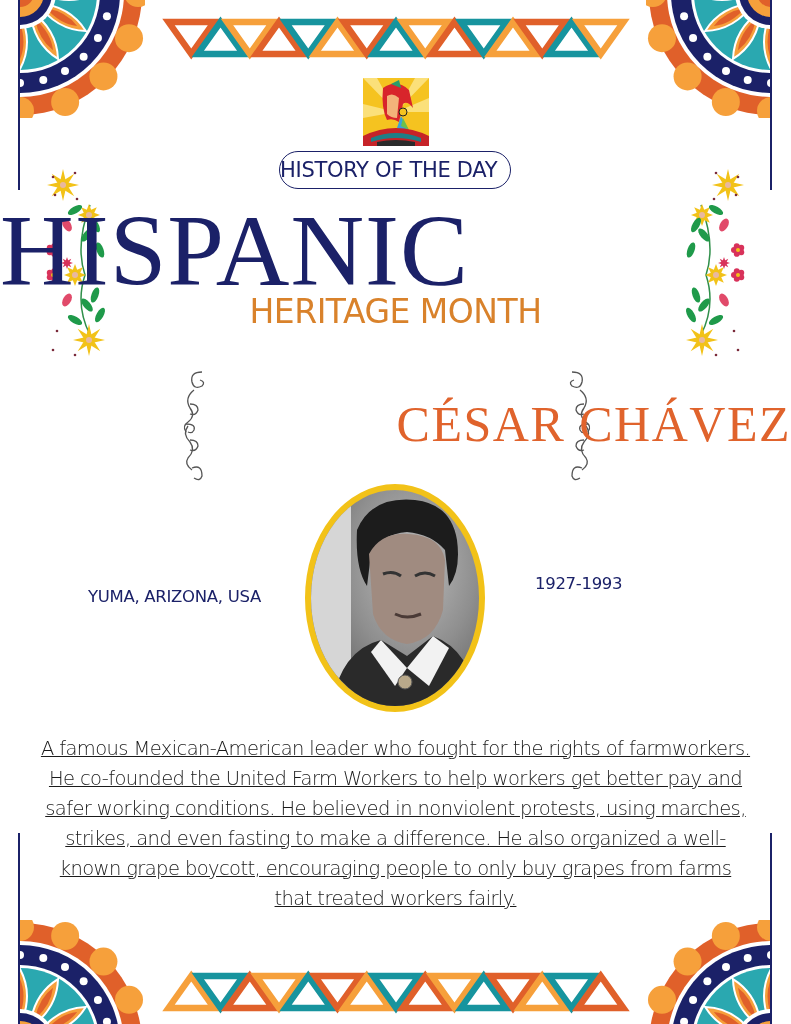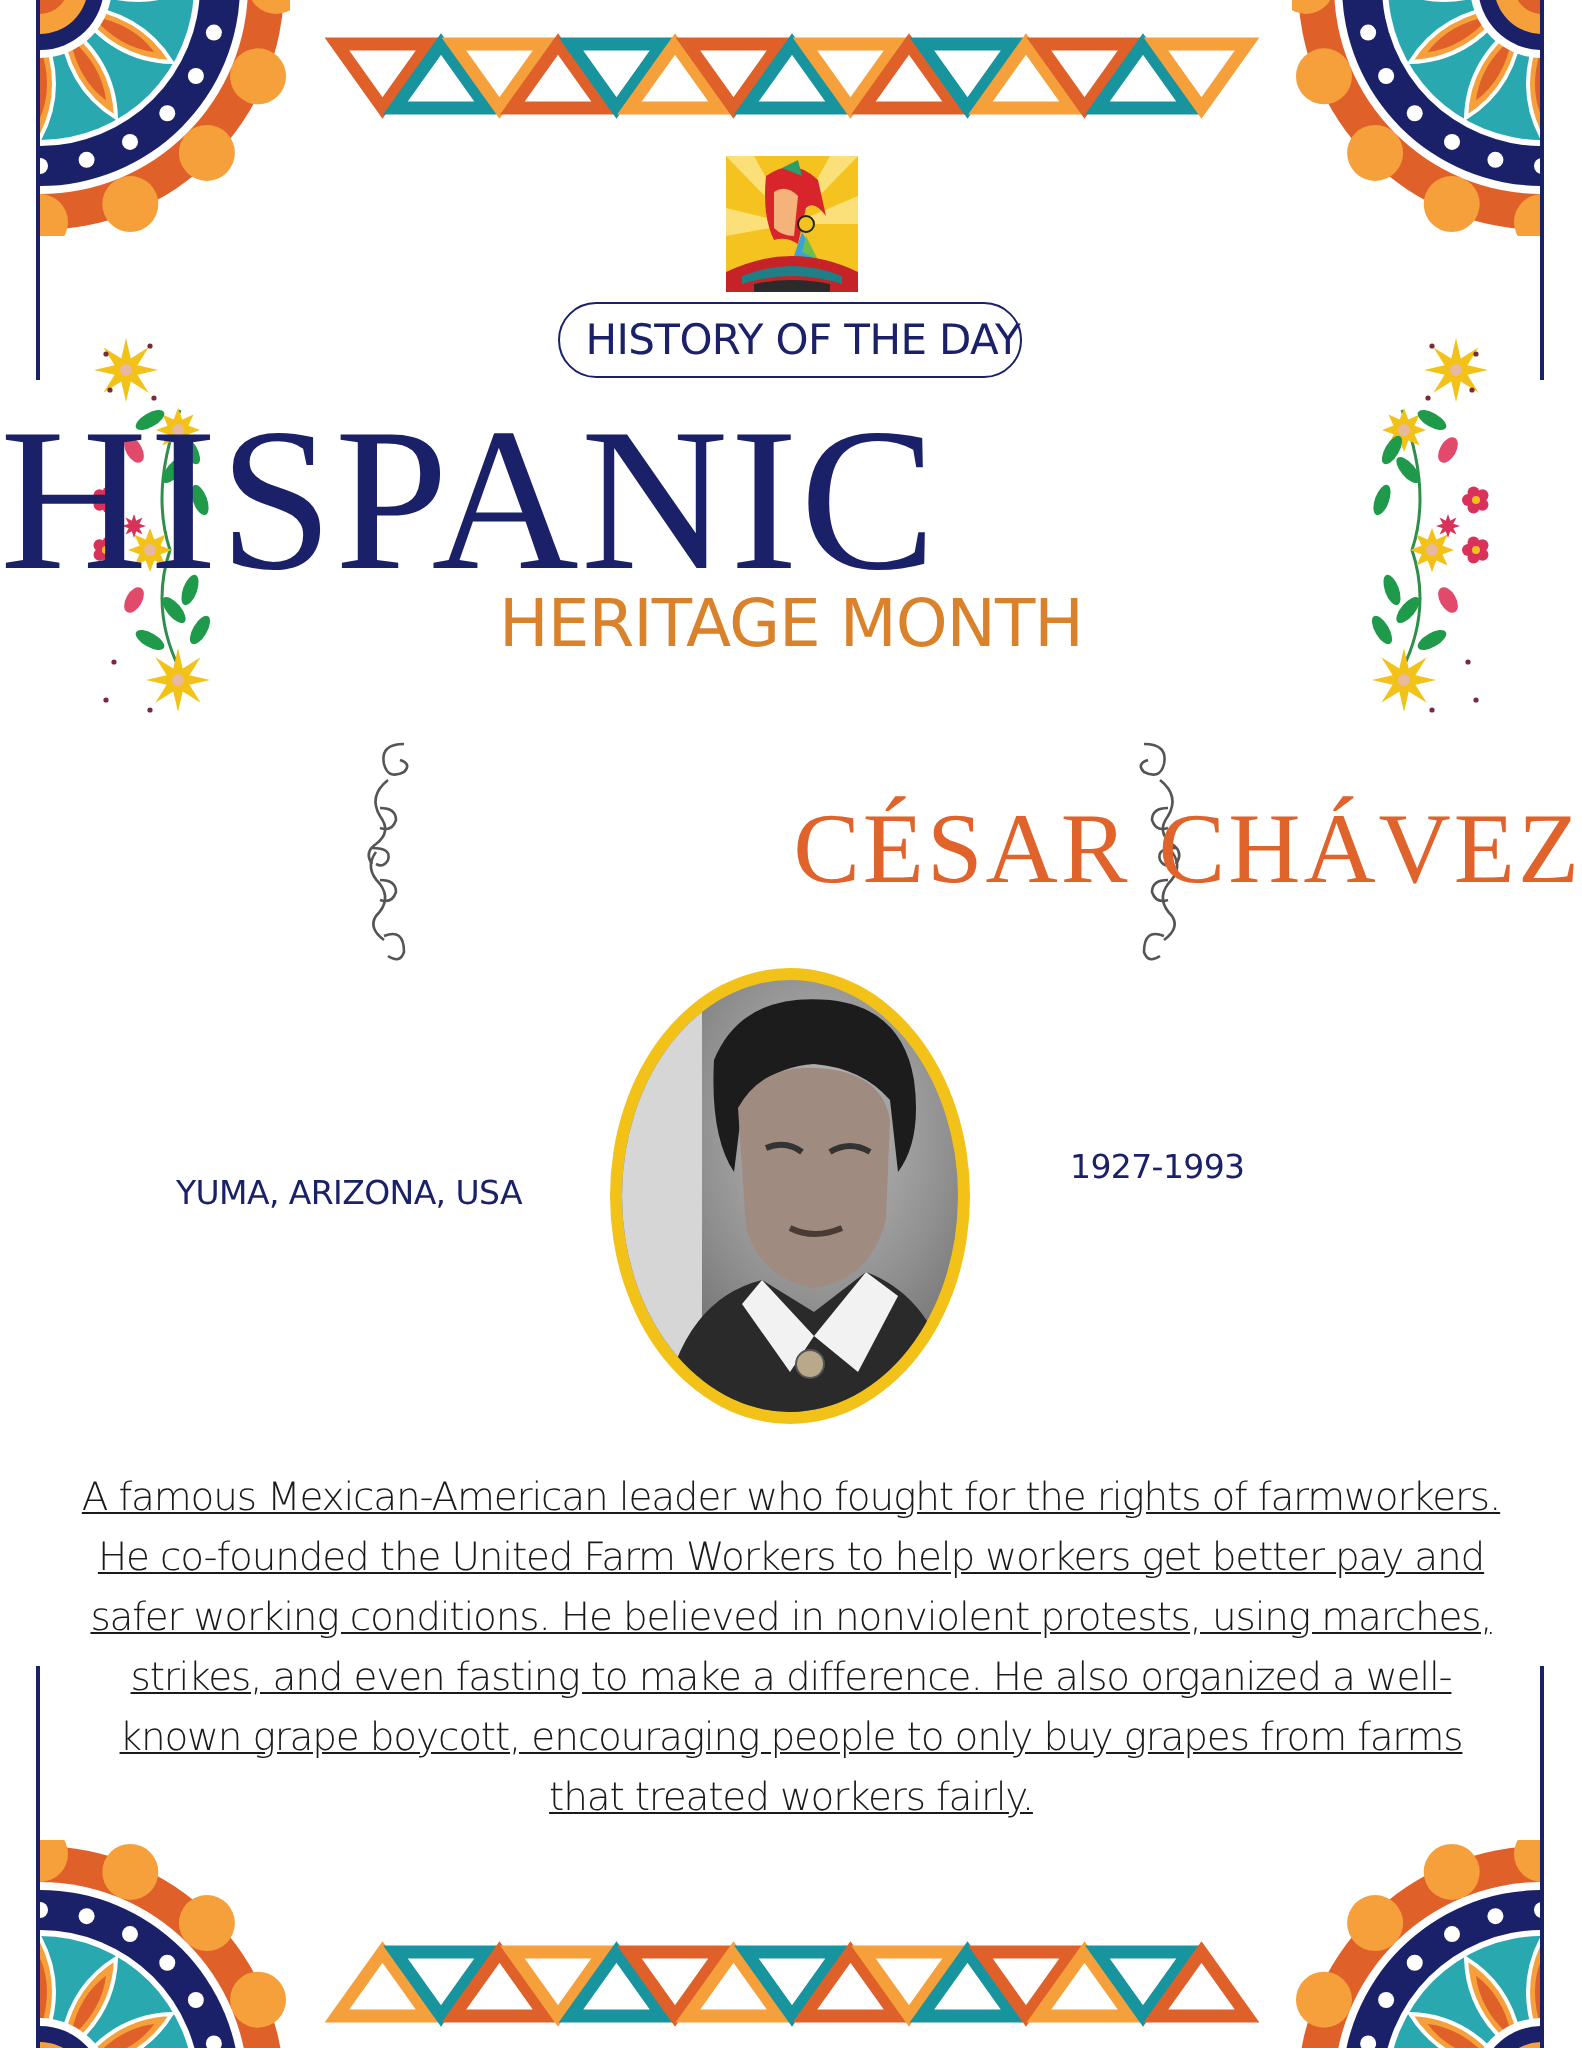--- a/index.html
+++ b/index.html
@@ -6,21 +6,21 @@
   html, body { width: 791px; height: 1024px; background: #ffffff; overflow: hidden; }
   body { position: relative; font-family: "Liberation Sans", sans-serif; }
   .vline { position: absolute; width: 2px; background: #1b2168; }
   .corner { position: absolute; width: 150px; height: 150px; overflow: hidden; }
   .corner svg { position: absolute; }
   .tri-row { position: absolute; left: 162px; width: 468px; height: 44px; }
   .logo { position: absolute; left: 363px; top: 78px; width: 66px; height: 68px; }
   .pill {
     position: absolute; left: 279px; top: 151px; width: 232px; height: 38px;
     border: 1.5px solid #1b2168; border-radius: 19px;
-    display: flex; align-items: center; justify-content: flex-end;
+    display: flex; align-items: center; justify-content: flex-start;
     color: #1b2168; font-size: 21px; letter-spacing: -0.3px;
     font-family: "DejaVu Sans", sans-serif; font-weight: normal;
   }
   .title-main {
     position: absolute; left: 0; right: 0; top: 196px; text-align: left;
     color: #1b2168; font-family: "Liberation Serif", serif; font-size: 102px;
     line-height: 110px; letter-spacing: 1px;
   }
   .title-sub {
     position: absolute; left: 0; right: 0; top: 292px; text-align: center;

